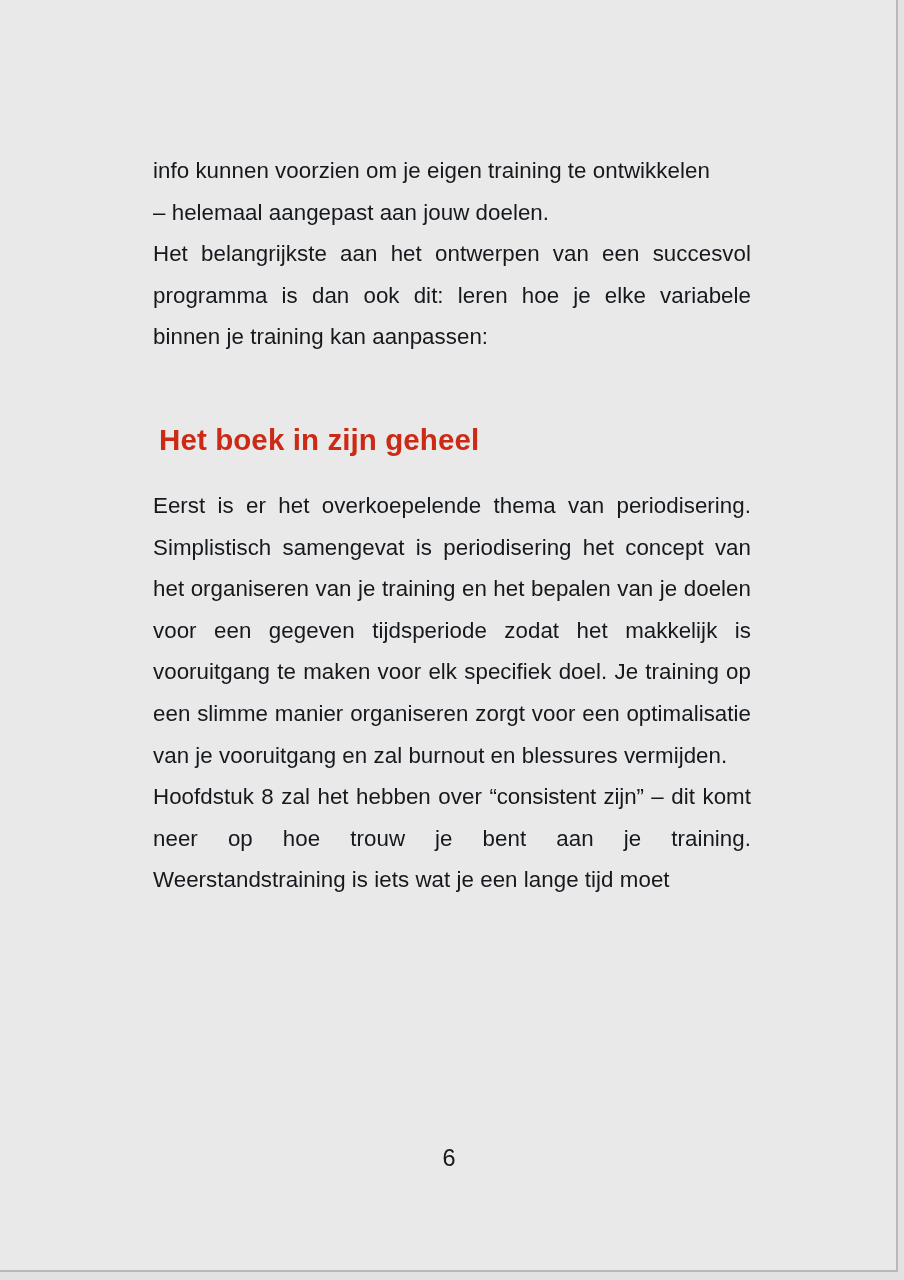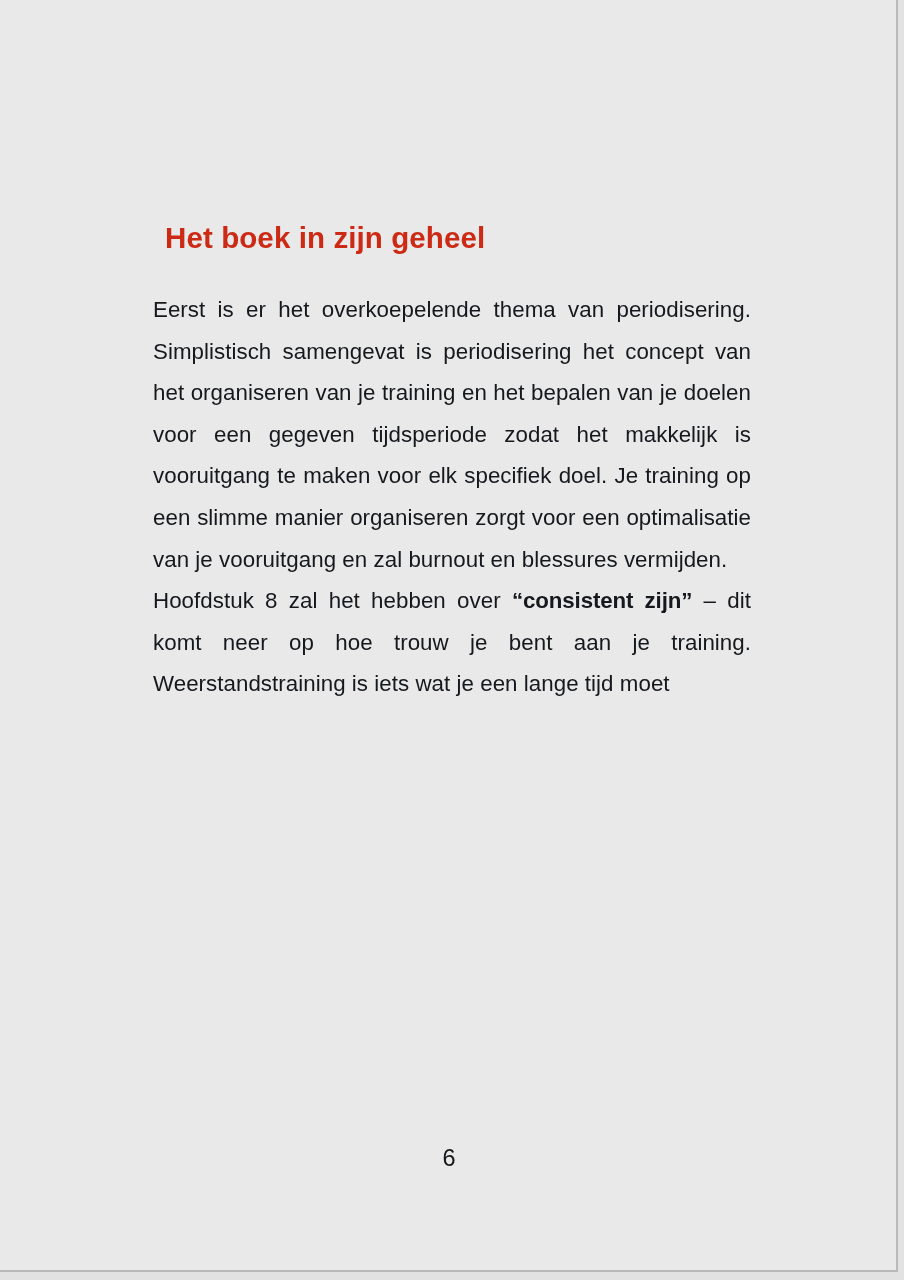--- a/index.html
+++ b/index.html
@@ -39,39 +39,39 @@
     font-size: 22.3px;
     line-height: 41.6px;
     text-align: justify;
     text-justify: inter-word;
     letter-spacing: 0.05px;
     -webkit-hyphens: none;
     hyphens: none;
   }
 
   .section-heading {
-    margin: 12px;
+    margin: 6px;
     color: #cc2a14;
     font-size: 29.5px;
     line-height: 36px;
     font-weight: bold;
     letter-spacing: 0.1px;
     text-align: left;
   }
 
   .gap-before-heading { height: 58px; }
   .gap-after-heading  { height: 21px; }
 
   .book-title {
     font-style: italic;
     letter-spacing: 0.2px;
   }
 
   .emph-bold {
-    font-weight: bold;
+    font-weight: normal;
     letter-spacing: -0.1px;
   }
 
   #page-number {
     position: absolute;
     left: 0;
     top: 1141px;
     width: 898px;
     text-align: center;
     color: #15181c;
@@ -79,21 +79,23 @@
     line-height: 34px;
   }
 </style>
 </head>
 <body>
 
 <div id="page">
 
   <div id="content">
 
+    <p class="para"><span>info kunnen voorzien om je eigen training te ontwikkelen</span><br><span>– helemaal aangepast aan jouw doelen.</span></p>
 
+    <p class="para">Het belangrijkste aan het ontwerpen van een succesvol programma is dan ook dit: leren hoe je elke variabele binnen je training kan aanpassen:</p>
 
     <div class="gap-before-heading"></div>
 
     <h2 class="section-heading">Het boek in zijn geheel</h2>
 
     <div class="gap-after-heading"></div>
 
 
     <p class="para">Eerst is er het overkoepelende thema van periodisering. Simplistisch samengevat is periodisering het concept van het organiseren van je training en het bepalen van je doelen voor een gegeven tijdsperiode zodat het makkelijk is vooruitgang te maken voor elk specifiek doel. Je training op een slimme manier organiseren zorgt voor een optimalisatie van je vooruitgang en zal burnout en blessures vermijden.</p>
 

